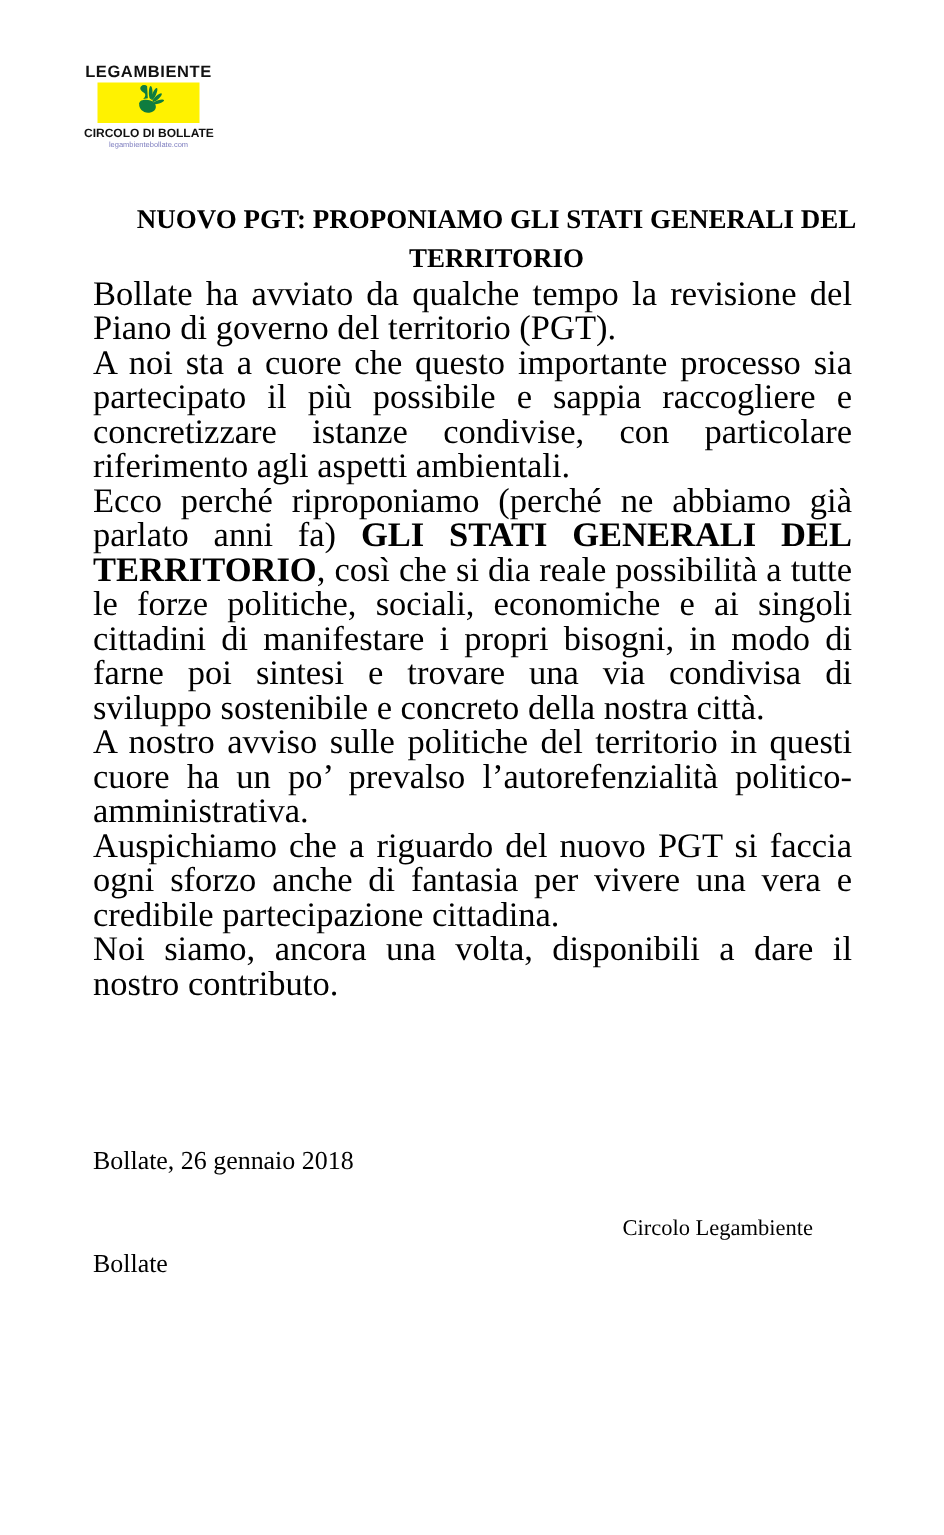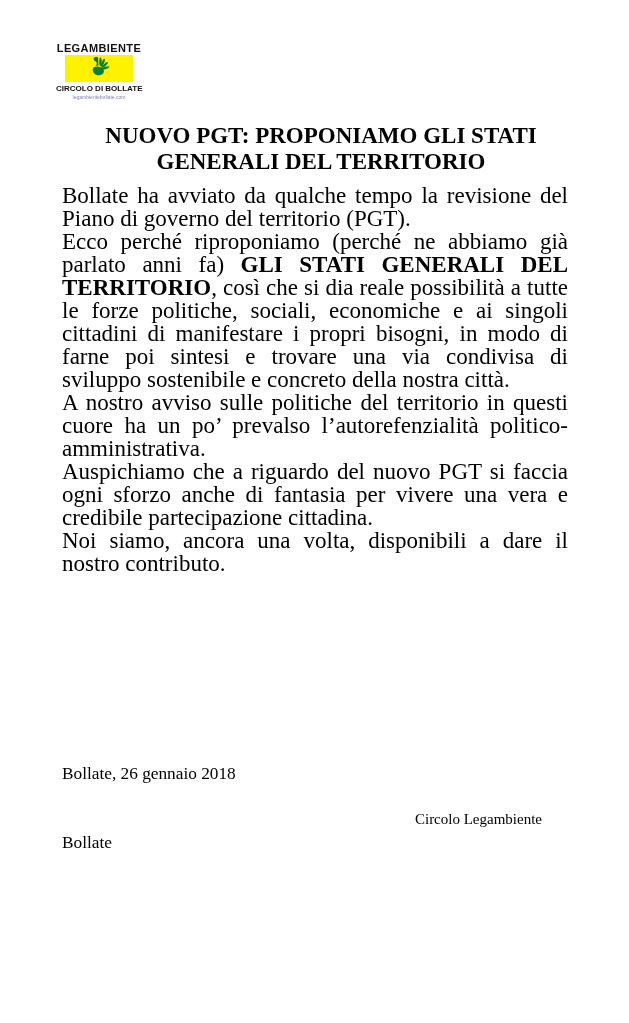--- a/index.html
+++ b/index.html
@@ -56,23 +56,23 @@
     margin-top: 1px;
     white-space: nowrap;
   }
 
   
   .title {
     position: absolute;
     left: 62px;
     top: 117px;
     width: 506px;
-    margin: 6px;
+    margin: 16px;
     text-align: center;
-    font-size: 23px;
+    font-size: 18px;
     line-height: 26px;
     font-weight: bold;
   }
 
   
   .body-text {
     position: absolute;
     left: 62px;
     top: 184px;
     width: 506px;
@@ -139,20 +139,21 @@
       </span>
     </div>
     <div class="logo-chapter">CIRCOLO DI BOLLATE</div>
     <div class="logo-url">legambientebollate.com</div>
   </div>
 
   <h1 class="title">NUOVO PGT: PROPONIAMO GLI STATI GENERALI DEL TERRITORIO</h1>
 
   <div class="body-text">
     <p><span>Bollate ha avviato da qualche tempo la revisione del Piano di governo del territorio (PGT).</span></p>
+    <p><span>A noi sta a cuore che questo importante processo sia partecipato il più possibile e sappia raccogliere e concretizzare istanze condivise, con particolare riferimento agli aspetti ambientali.</span></p>
     <p><span>Ecco perché riproponiamo (perché ne abbiamo già parlato anni fa) </span><span class="b">GLI STATI GENERALI DEL TERRITORIO</span><span>, così che si dia reale possibilità a tutte le forze politiche, sociali, economiche e ai singoli cittadini di manifestare i propri bisogni, in modo di farne poi sintesi e trovare una via condivisa di sviluppo sostenibile e concreto della nostra città.</span></p>
     <p><span>A nostro avviso sulle politiche del territorio in questi cuore ha un po’ prevalso l’autorefenzialità politico-amministrativa.</span></p>
     <p><span>Auspichiamo che a riguardo del nuovo PGT si faccia ogni sforzo anche di fantasia per vivere una vera e credibile partecipazione cittadina.</span></p>
     <p><span>Noi siamo, ancora una volta, disponibili a dare il nostro contributo.</span></p>
   </div>
 
   <div class="date-line">Bollate, 26 gennaio 2018</div>
   <div class="sig-org">Circolo Legambiente</div>
   <div class="sig-city">Bollate</div>
 

